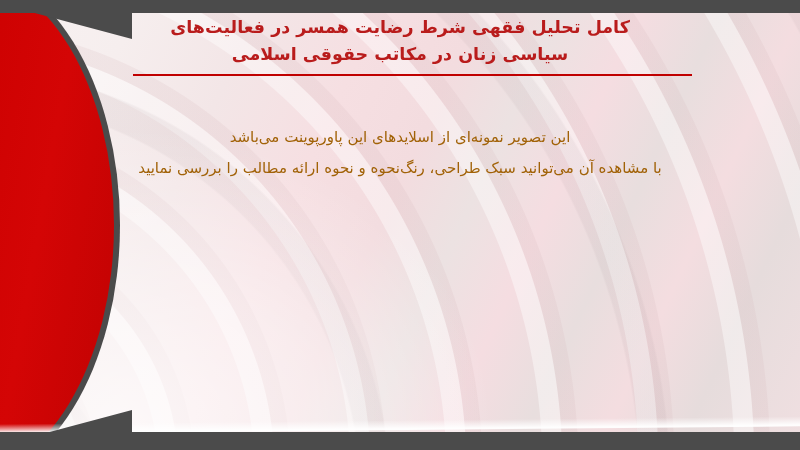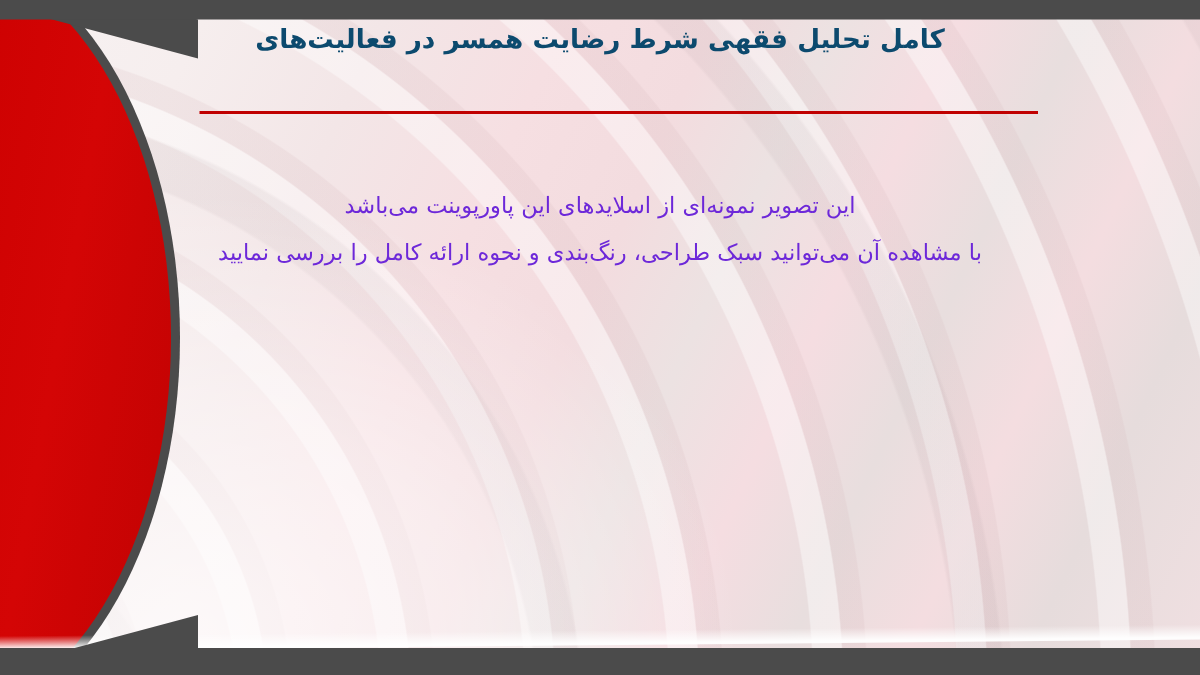--- a/index.html
+++ b/index.html
@@ -161,21 +161,21 @@
   
   .title-block {
     position: absolute;
     top: 14px;
     right: 100px;
     width: 600px;
     text-align: center;
     z-index: 7;
   }
   .title-line {
-    color: #0c4a6e;
+    color: #b91c1c;
     font-size: 17.5px;
     font-weight: bold;
     line-height: 27px;
     letter-spacing: 0;
     white-space: nowrap;
     direction: rtl;
   }
   .title-rule {
     position: absolute;
     left: 133px;
@@ -189,21 +189,21 @@
   
   .body-block {
     position: absolute;
     top: 122px;
     right: 100px;
     width: 600px;
     text-align: center;
     z-index: 7;
   }
   .body-line {
-    color: #6d28d9;
+    color: #a16207;
     font-size: 15px;
     line-height: 31px;
     direction: rtl;
     white-space: nowrap;
     font-weight: normal;
   }
 </style>
 </head>
 <body>
 
@@ -222,21 +222,22 @@
   <div class="bottom-slant"></div>
 
   <div class="corner-top"></div>
   <div class="corner-bottom"></div>
 
   <div class="bar-top"></div>
   <div class="bar-bottom"></div>
 
   <div class="title-block">
     <div class="title-line">کامل تحلیل فقهی شرط رضایت همسر در فعالیت‌های</div>
+    <div class="title-line">سیاسی زنان در مکاتب حقوقی اسلامی</div>
   </div>
   <div class="title-rule"></div>
 
   <div class="body-block">
     <div class="body-line">این تصویر نمونه‌ای از اسلایدهای این پاورپوینت می‌باشد</div>
-    <div class="body-line">با مشاهده آن می‌توانید سبک طراحی، رنگ‌بندی و نحوه ارائه کامل را بررسی نمایید</div>
+    <div class="body-line">با مشاهده آن می‌توانید سبک طراحی، رنگ‌نحوه و نحوه ارائه مطالب را بررسی نمایید</div>
   </div>
 
 </div>
 
 </body></html>

